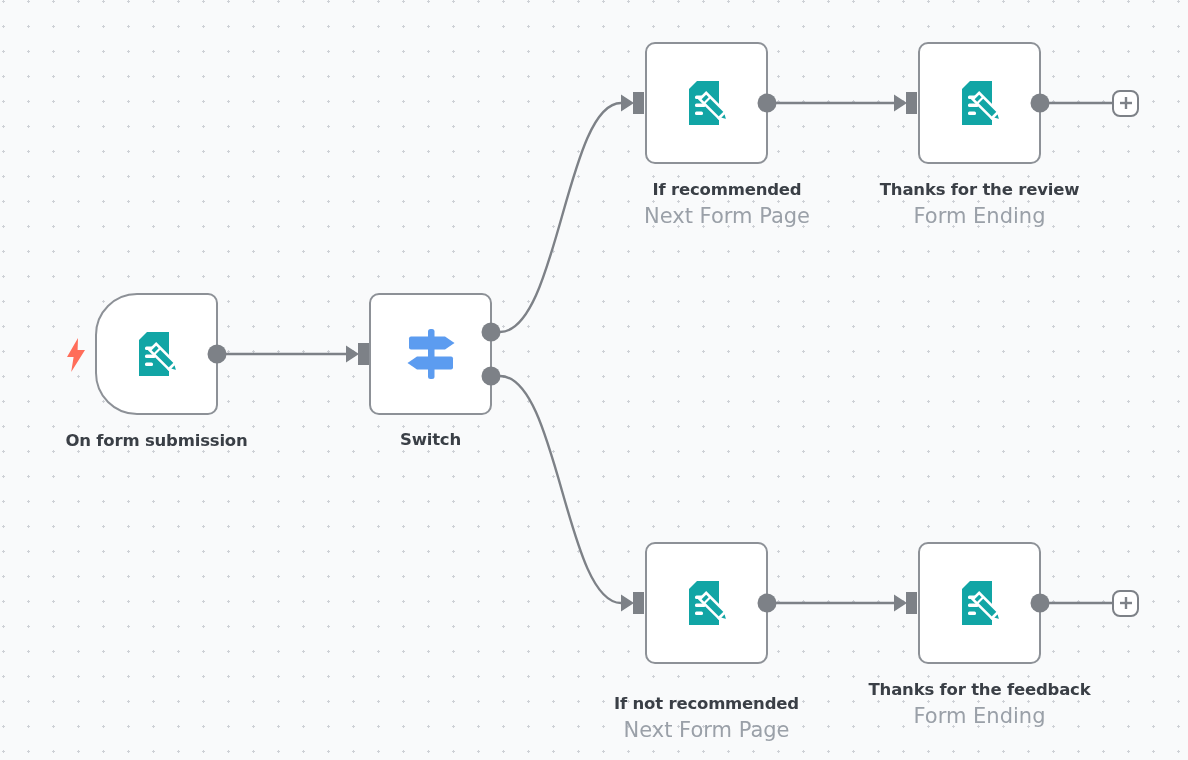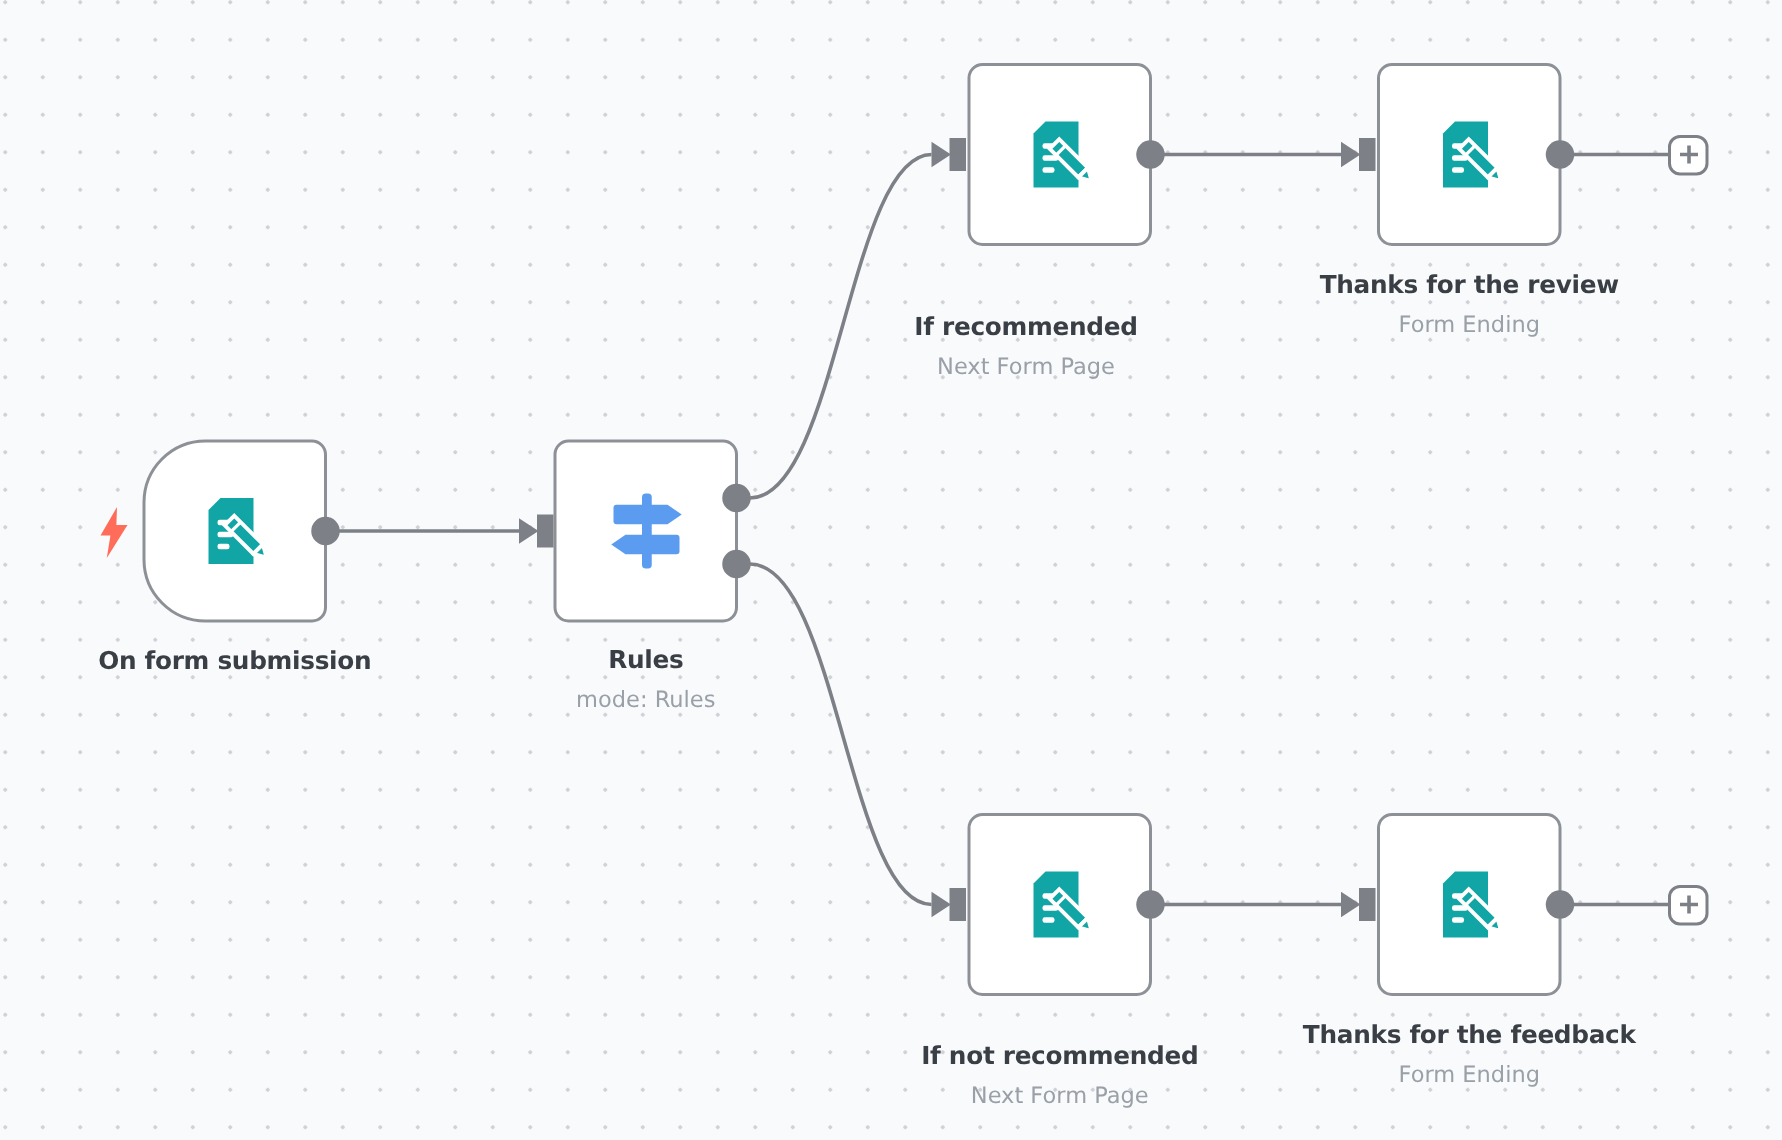--- a/index.html
+++ b/index.html
@@ -34,21 +34,21 @@
     z-index: 2;
   }
   .node-title {
     font-size: 16.5px;
     font-weight: bold;
     color: #3a3f46;
     line-height: 24px;
     letter-spacing: -0.2px;
   }
   .node-subtitle {
-    font-size: 15px;
+    font-size: 21px;
     color: #9aa0a8;
     line-height: 22px;
     margin-top: 3px;
   }
 
   .conn-layer {
     position: absolute; left: 0; top: 0;
     width: 1188px; height: 760px;
     z-index: 3;
     pointer-events: none;
@@ -100,38 +100,37 @@
   </div>
 
   <div class="node" style="left:369px; top:293px;">
     <svg width="56" height="54" viewBox="0 0 56 54">
       <rect x="25" y="2" width="6.5" height="50" rx="2.5" fill="#5c9cf0"></rect>
       <path d="M8,9.5 H42 L51.5,16 L42,22.5 H8 Q6,22.5 6,20.5 V11.5 Q6,9.5 8,9.5 Z" fill="#5c9cf0"></path>
       <path d="M48,29.5 H14 L4.5,36 L14,42.5 H48 Q50,42.5 50,40.5 V31.5 Q50,29.5 48,29.5 Z" fill="#5c9cf0"></path>
     </svg>
   </div>
   <div class="node-label" style="left:270.5px; top:428px;">
-    <div class="node-title">Rules</div>
-    <div class="node-subtitle">mode: Rules</div>
+    <div class="node-title">Switch</div>
   </div>
 
   <div class="node" style="left:645px; top:42px;">
     <svg width="48" height="48" viewBox="0 0 48 48">
       <path d="M14,2 H36 V46 H6 V10 Z" fill="#11a5a5"></path>
       <rect x="12" y="16.5" width="13" height="3.6" rx="1.5" fill="#ffffff"></rect>
       <rect x="12" y="24.5" width="10.5" height="3.6" rx="1.5" fill="#ffffff"></rect>
       <rect x="12" y="32.5" width="8" height="3.6" rx="1.5" fill="#ffffff"></rect>
       <g transform="translate(32,29) rotate(-45)">
         <rect x="-4.5" y="-17" width="9" height="27" fill="#11a5a5" stroke="#ffffff" stroke-width="2.6"></rect>
         <path d="M-4.5,10 L0,18 L4.5,10 Z" fill="#11a5a5" stroke="#ffffff" stroke-width="2.6" stroke-linejoin="round"></path>
         <line x1="-4.5" y1="-11" x2="4.5" y2="-11" stroke="#ffffff" stroke-width="2.2"></line>
       </g>
     </svg>
   </div>
-  <div class="node-label" style="left:524px; top:178px;margin-top:28px;">
+  <div class="node-label" style="left:567px; top:178px;">
     <div class="node-title">If recommended</div>
     <div class="node-subtitle">Next Form Page</div>
   </div>
 
   <div class="node" style="left:918px; top:42px;">
     <svg width="48" height="48" viewBox="0 0 48 48">
       <path d="M14,2 H36 V46 H6 V10 Z" fill="#11a5a5"></path>
       <rect x="12" y="16.5" width="13" height="3.6" rx="1.5" fill="#ffffff"></rect>
       <rect x="12" y="24.5" width="10.5" height="3.6" rx="1.5" fill="#ffffff"></rect>
       <rect x="12" y="32.5" width="8" height="3.6" rx="1.5" fill="#ffffff"></rect>

